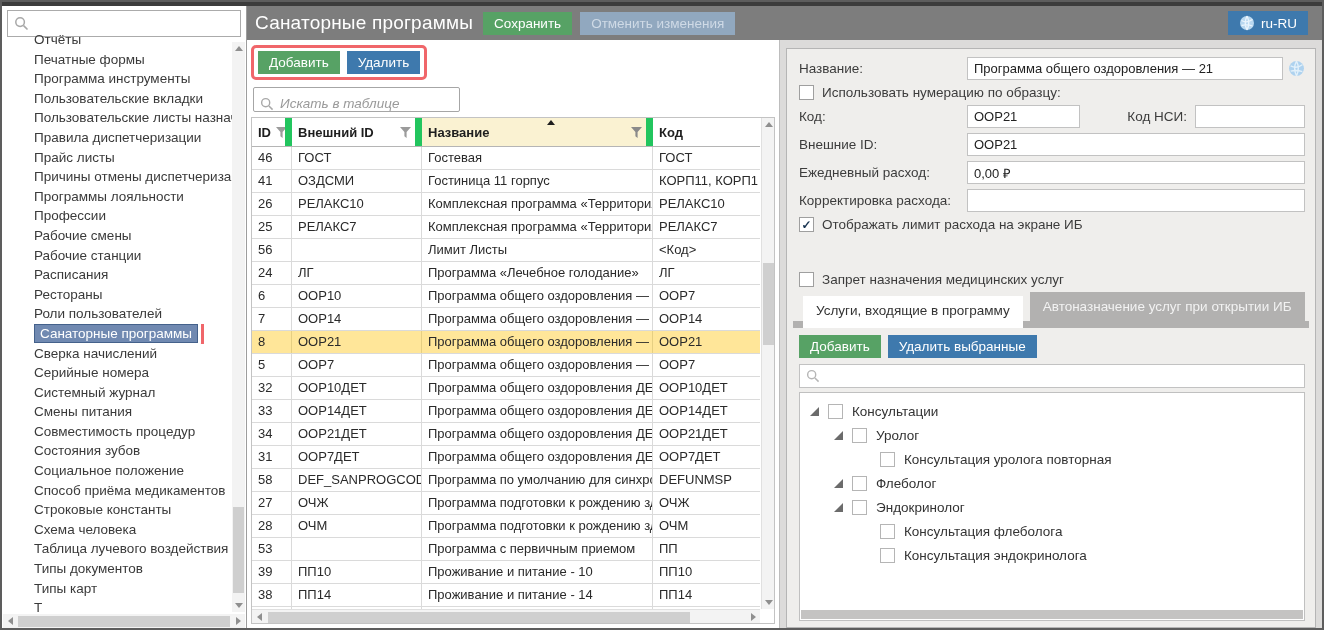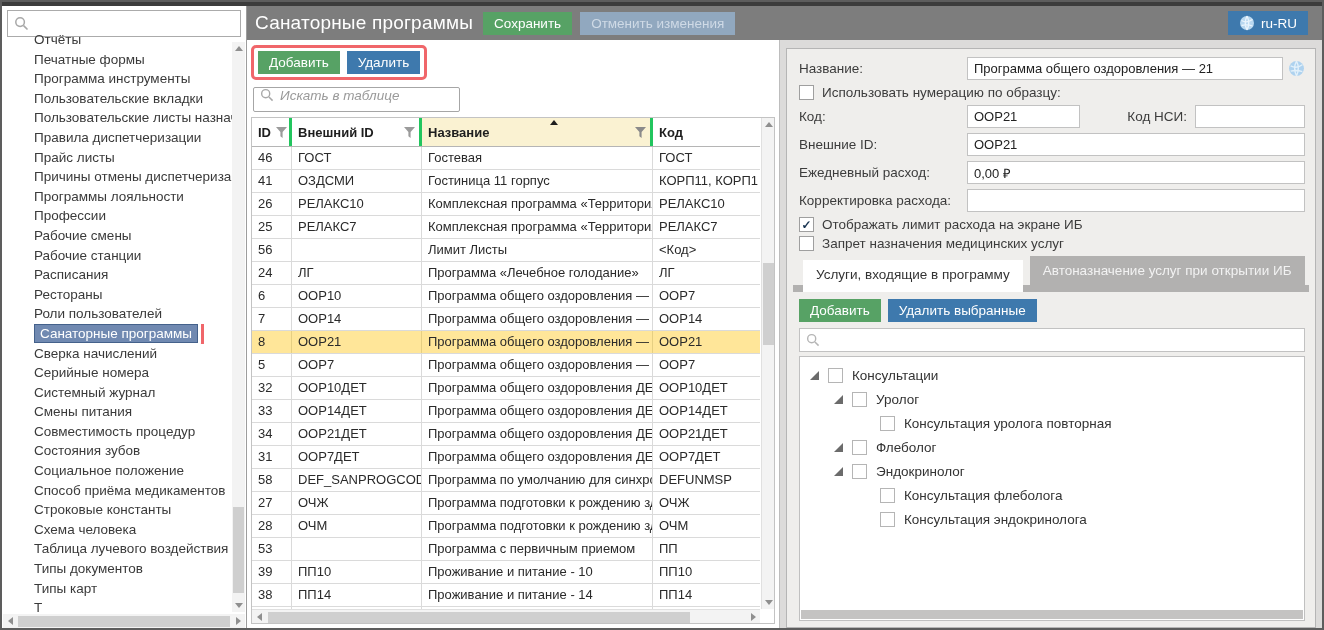--- a/index.html
+++ b/index.html
@@ -42,27 +42,27 @@
   .btn-green { background:#57a265; }
   .btn-blue  { background:#3e79ad; }
   .btn-disabled { background:#91a8bf; color:#cfdae6; }
   .hspacer { flex:1; }
 
   .content { flex:1; display:flex; min-height:0; background:#dcdbda; }
 
   
   .table-panel { width:533px; flex:0 0 auto; background:#fff; border-right:1px solid #bdbdbd; display:flex; flex-direction:column; padding:5px 4px 4px 4px; min-height:0; }
   .annot-box { display:inline-flex; gap:7px; border:3px solid #f0666a; border-radius:5px; padding:3px 4px; margin:0 0 5px 0; align-self:flex-start; }
-  .table-search { width:207px; height:25px; border:1px solid #a6a6a6; border-radius:2px; display:flex; align-items:flex-start; gap:6px; padding:0 6px; margin:2px 0 5px 2px; flex:0 0 auto; }
+  .table-search { width:207px; height:25px; border:1px solid #a6a6a6; border-radius:2px; display:flex; align-items:flex-end; gap:6px; padding:0 6px; margin:2px 0 5px 2px; flex:0 0 auto; }
   .table-search input { border:none; outline:none; flex:1; min-width:0; font:italic 13.5px "Liberation Sans",sans-serif; color:#555; }
   .table-search input::placeholder { color:#9a9a9a; font-style:italic; }
   .grid { flex:1; border:1px solid #c3c3c3; position:relative; min-height:0; overflow:hidden; }
   .g-head, .g-row { display:grid; grid-template-columns:40px 130px 231px 1fr; margin-right:14px; }
   .g-head { border-bottom:1px solid #b5b5b5; }
-  .g-head .hc { position:relative; font-weight:bold; font-size:13px; color:#1e1e1e; padding:7px 4px 6px 6px; border-right:3px solid #22c55e; display:flex; align-items:center; gap:5px; white-space:nowrap; overflow:hidden; }
+  .g-head .hc { position:relative; font-weight:bold; font-size:13px; color:#1e1e1e; padding:7px 4px 6px 6px; border-right:7px solid #22c55e; display:flex; align-items:center; gap:5px; white-space:nowrap; overflow:hidden; }
   .hc.sorted { background:#faf2d2; }
   .hc .funnel { margin-left:auto; flex:0 0 auto; }
   .hc .sort { position:absolute; top:2px; left:56%; width:0; height:0; border-left:4px solid transparent; border-right:4px solid transparent; border-bottom:5px solid #1e1e1e; }
   .g-row { border-bottom:1px solid #dadada; }
   .g-row > div { padding:3px 4px 3px 6px; border-right:1px solid #dadada; white-space:nowrap; overflow:hidden; height:22px; line-height:16px; font-size:13px; color:#2a2a2a; }
   .g-row.selected > div { background:#ffe699; border-right-color:#e6cf82; }
   .grid .v-scroll { top:0; bottom:14px; right:0; border-left:1px solid #e0e0e0; }
   .grid .v-thumb { top:145px; height:82px; }
   .grid .h-scroll { position:absolute; left:0; right:14px; bottom:0; border-top:1px solid #e0e0e0; }
   .grid .h-thumb { left:16px; right:70px; }
@@ -403,21 +403,21 @@
             <div class="f-row">
               <span class="f-label">Корректировка расхода:</span>
               <input class="f-input" type="text" value="" style="">
             </div>
 
 
             <div class="f-row cb-row" style="margin-bottom:4px;">
               <span class="cb">✓</span>
               <span class="cb-label">Отображать лимит расхода на экране ИБ</span>
             </div>
-            <div class="f-row cb-row" style="margin-bottom:2px;">
+            <div class="f-row cb-row" style="margin-bottom:2px;margin-top:36px;">
               <span class="cb"></span>
               <span class="cb-label">Запрет назначения медицинских услуг</span>
             </div>
 
             <div class="tabs">
               <span class="tab active">Услуги, входящие в программу</span>
               <span class="tab inactive">Автоназначение услуг при открытии ИБ</span>
             </div>
 
             <div class="svc-btns">

